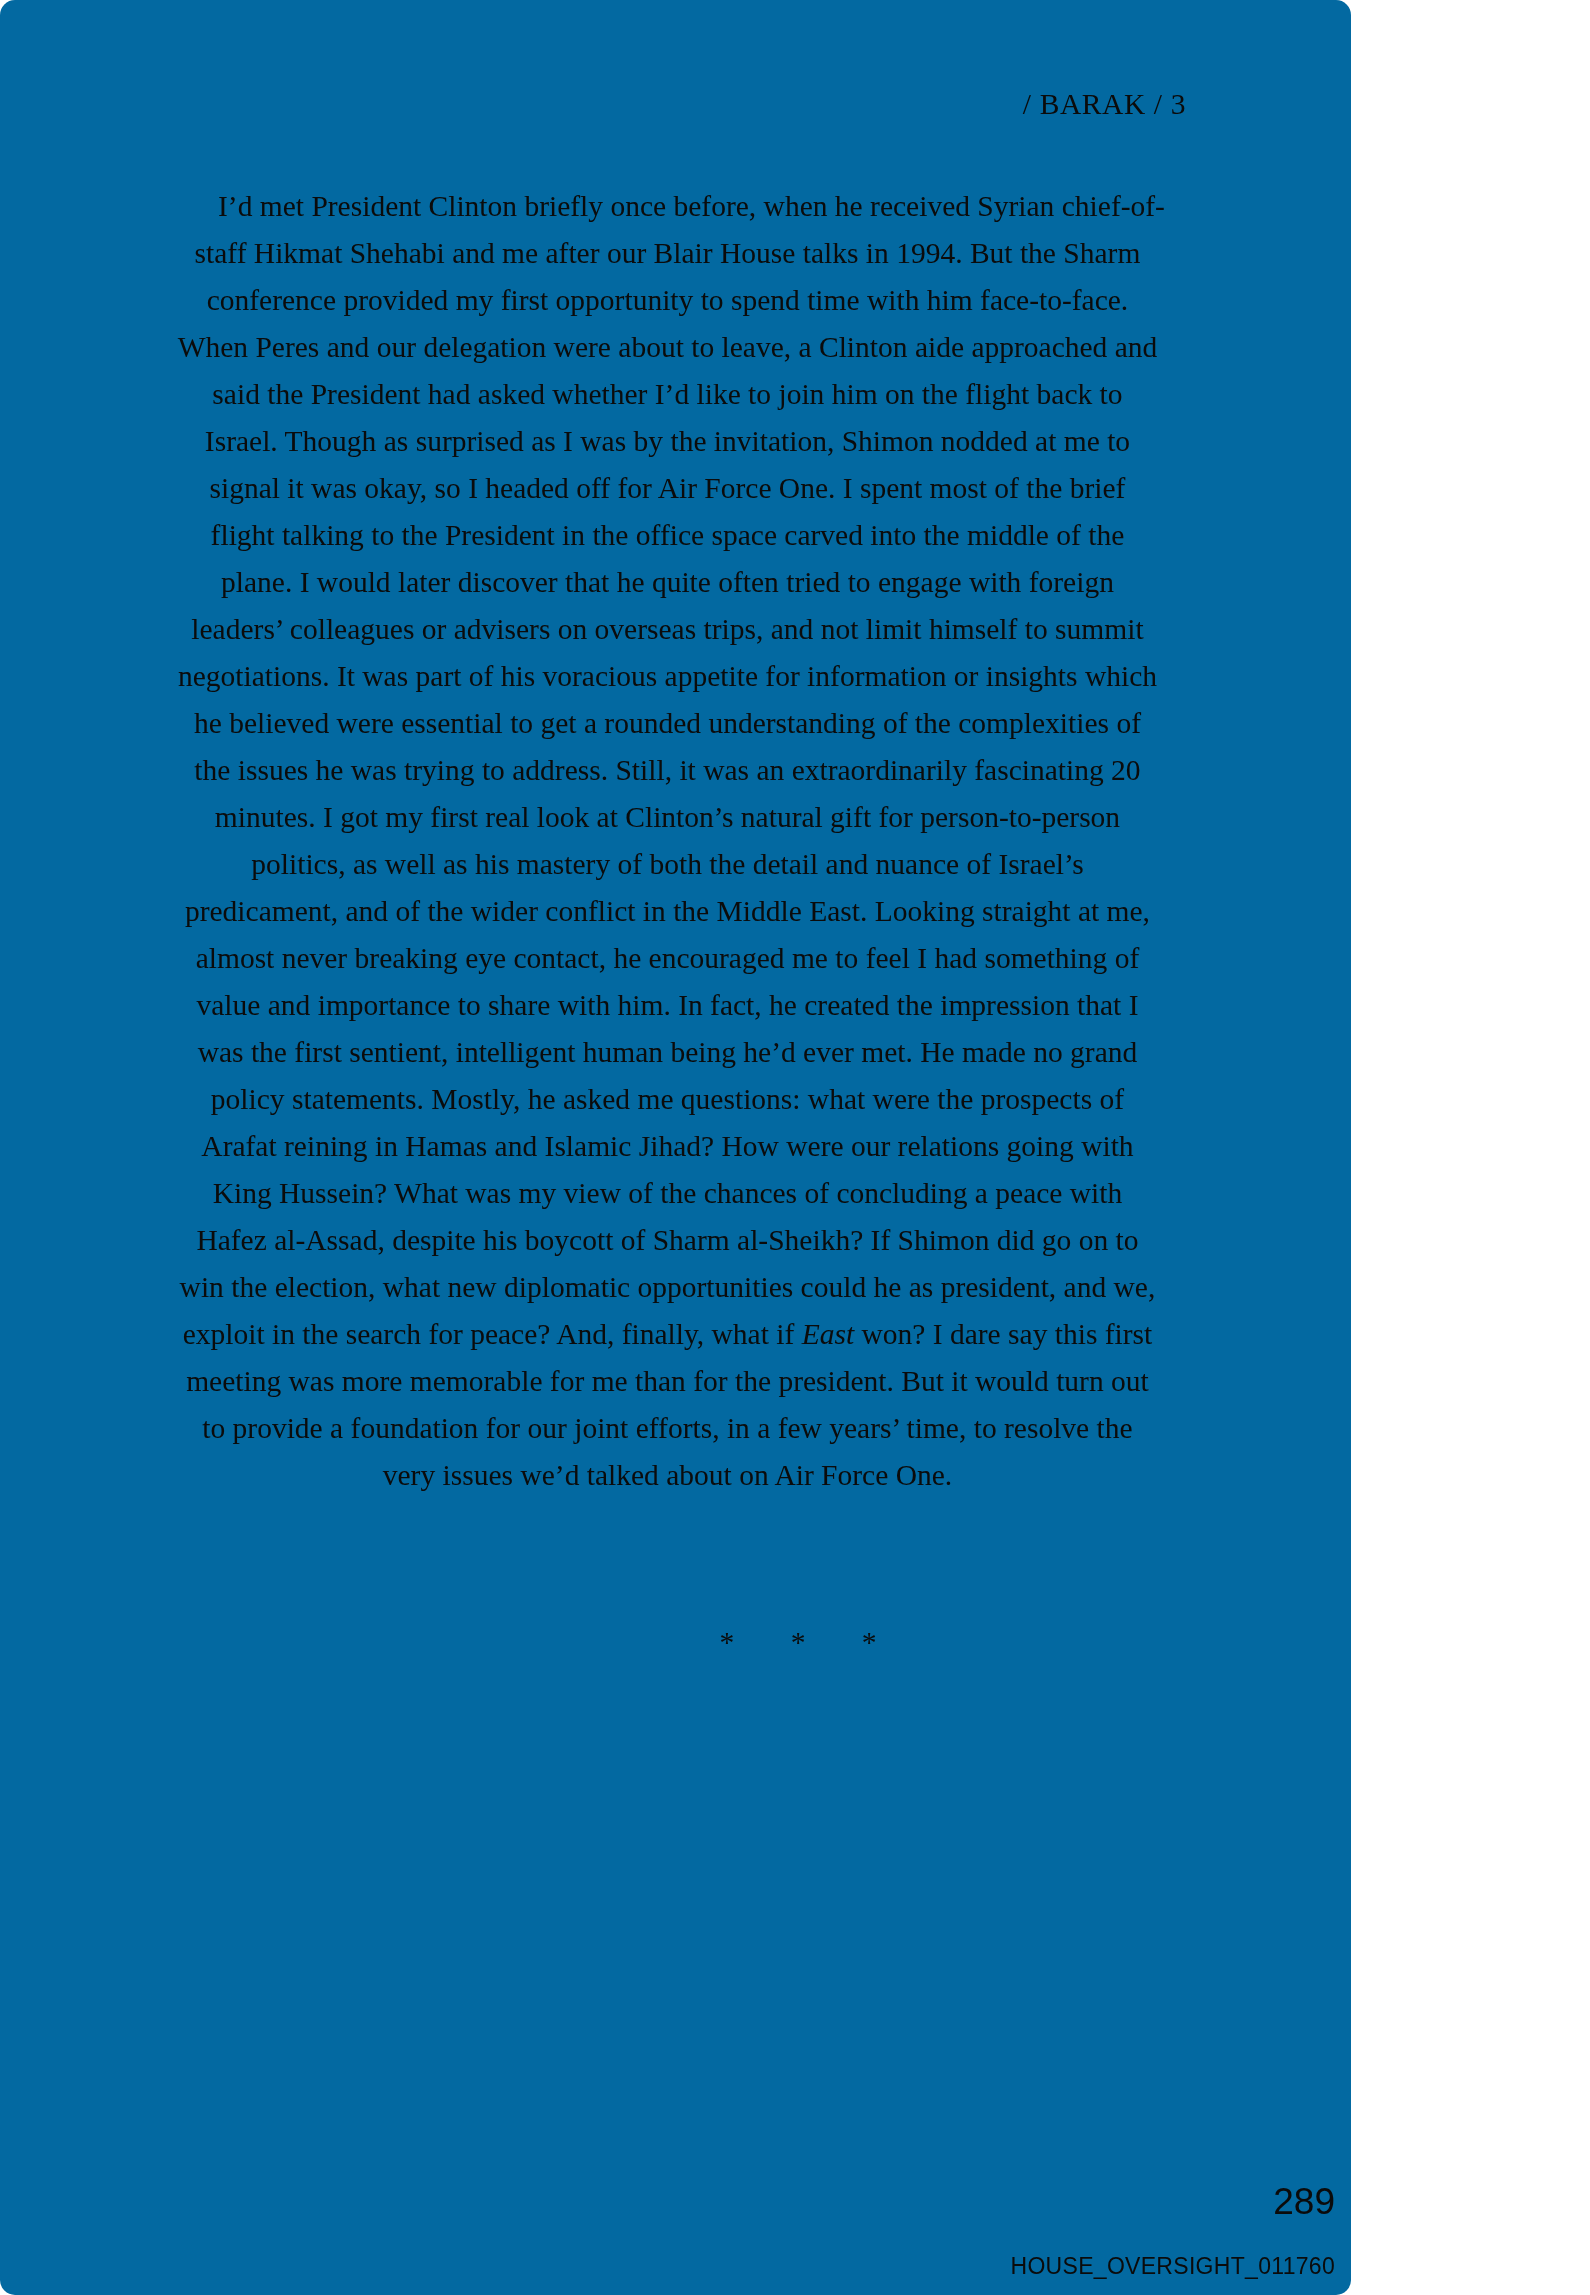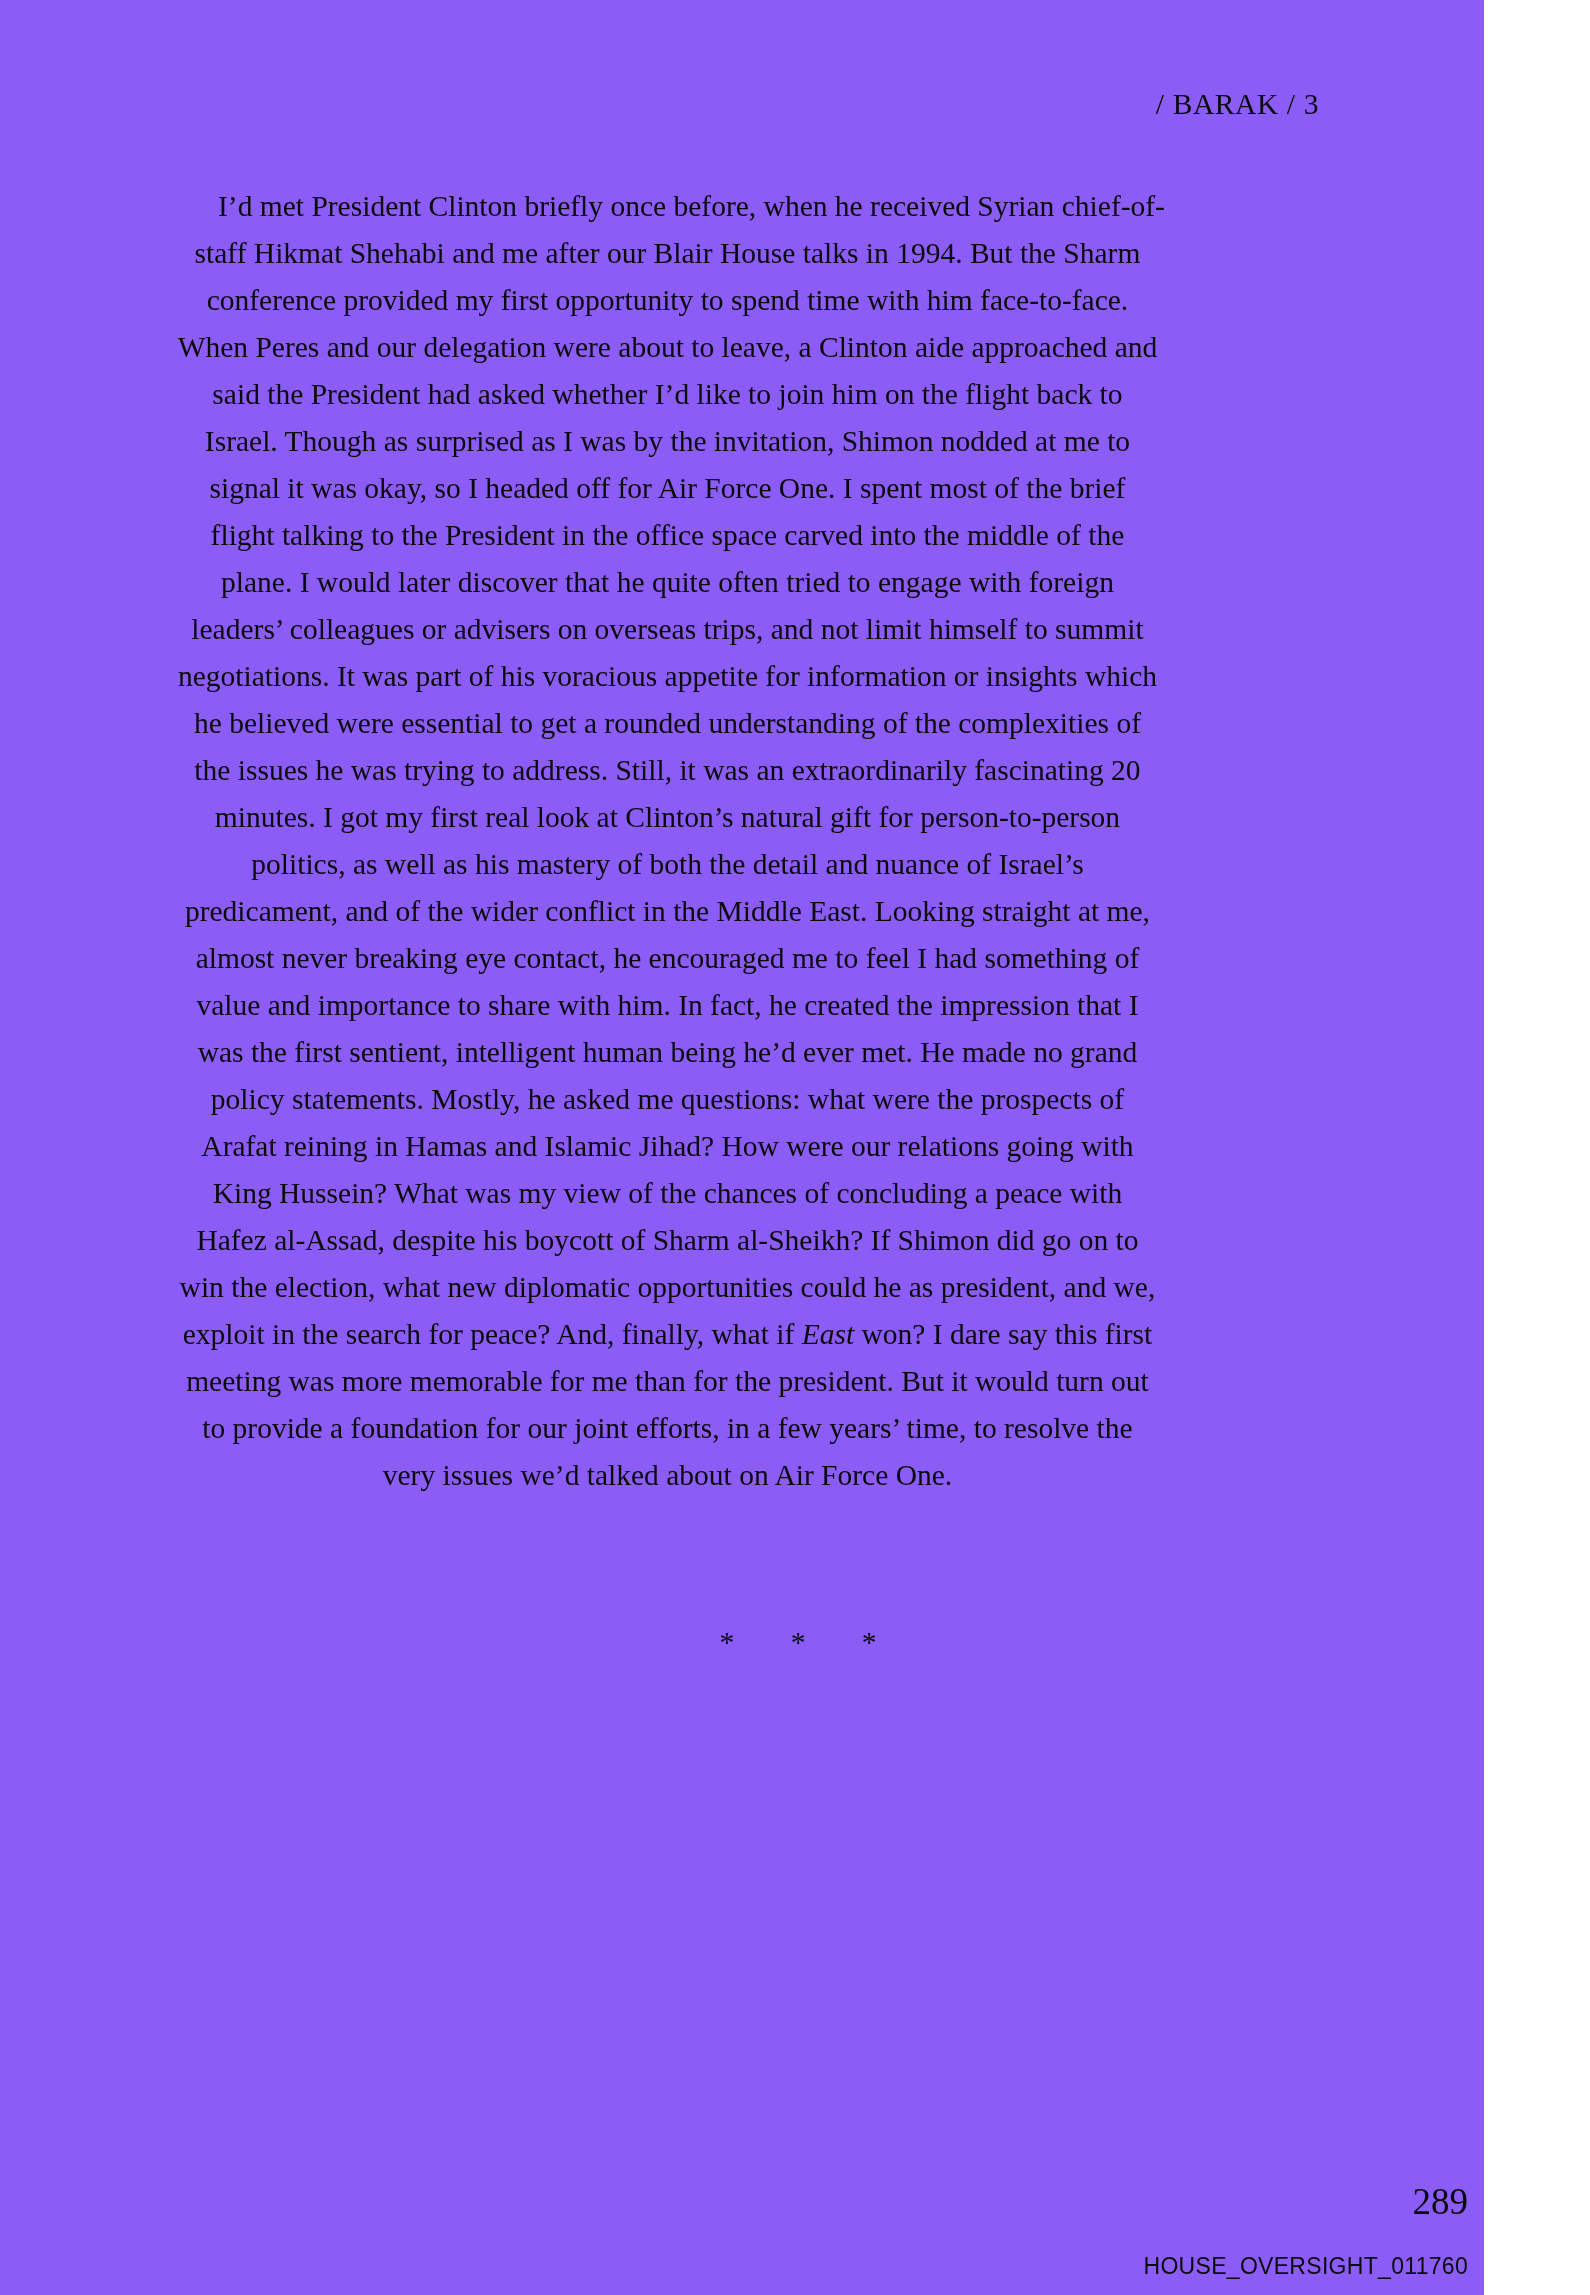--- a/index.html
+++ b/index.html
@@ -2,26 +2,27 @@
 <html style="font-size:10.3px"><head>
 <meta charset="utf-8">
 <style>
   html, body {
     margin: 0;
     padding: 0;
     background: #ffffff;
   }
   .page {
     position: relative;
-    width: 1484px;
+    width: 1351px;
     height: 2295px;
-    background: #8b5cf6;
+    background: #0369a1;
     overflow: hidden;
     font-family: "Liberation Serif", serif;
     color: #0b0b0b;
+    border-radius: 15px;
   }
   .running-header {
     position: absolute;
     top: 90px;
     right: 165px;
     font-size: 29.5px;
     line-height: 29.5px;
     white-space: pre;
     letter-spacing: 0.6px;
   }
@@ -47,21 +48,21 @@
     text-align: center;
     font-size: 29.5px;
     line-height: 47px;
     word-spacing: 49px;
     white-space: pre;
   }
   .page-number {
     position: absolute;
     top: 2183px;
     right: 16px;
-    font-family: Liberation Serif, serif;
+    font-family: Liberation Sans, sans-serif;
     font-size: 37px;
     line-height: 37px;
     margin-left: 48px;
   }
   .bates-stamp {
     position: absolute;
     top: 2250px;
     right: 16px;
     font-family: "Liberation Sans", sans-serif;
     font-size: 23px;

